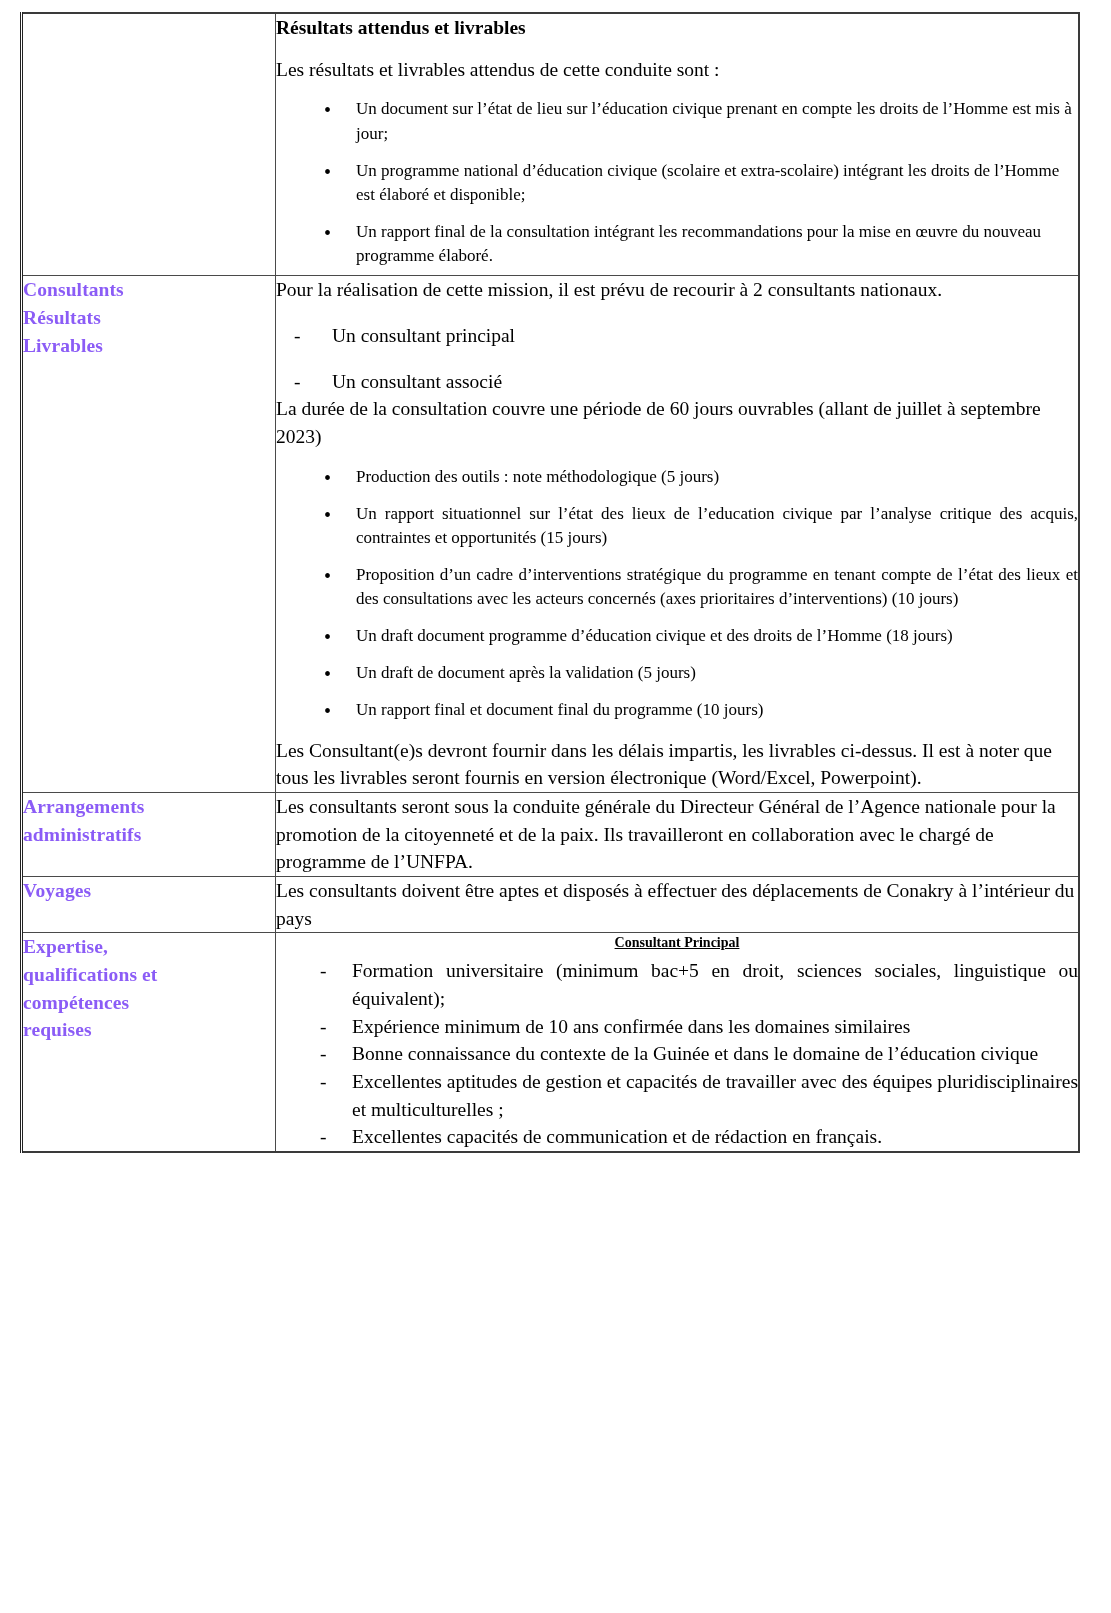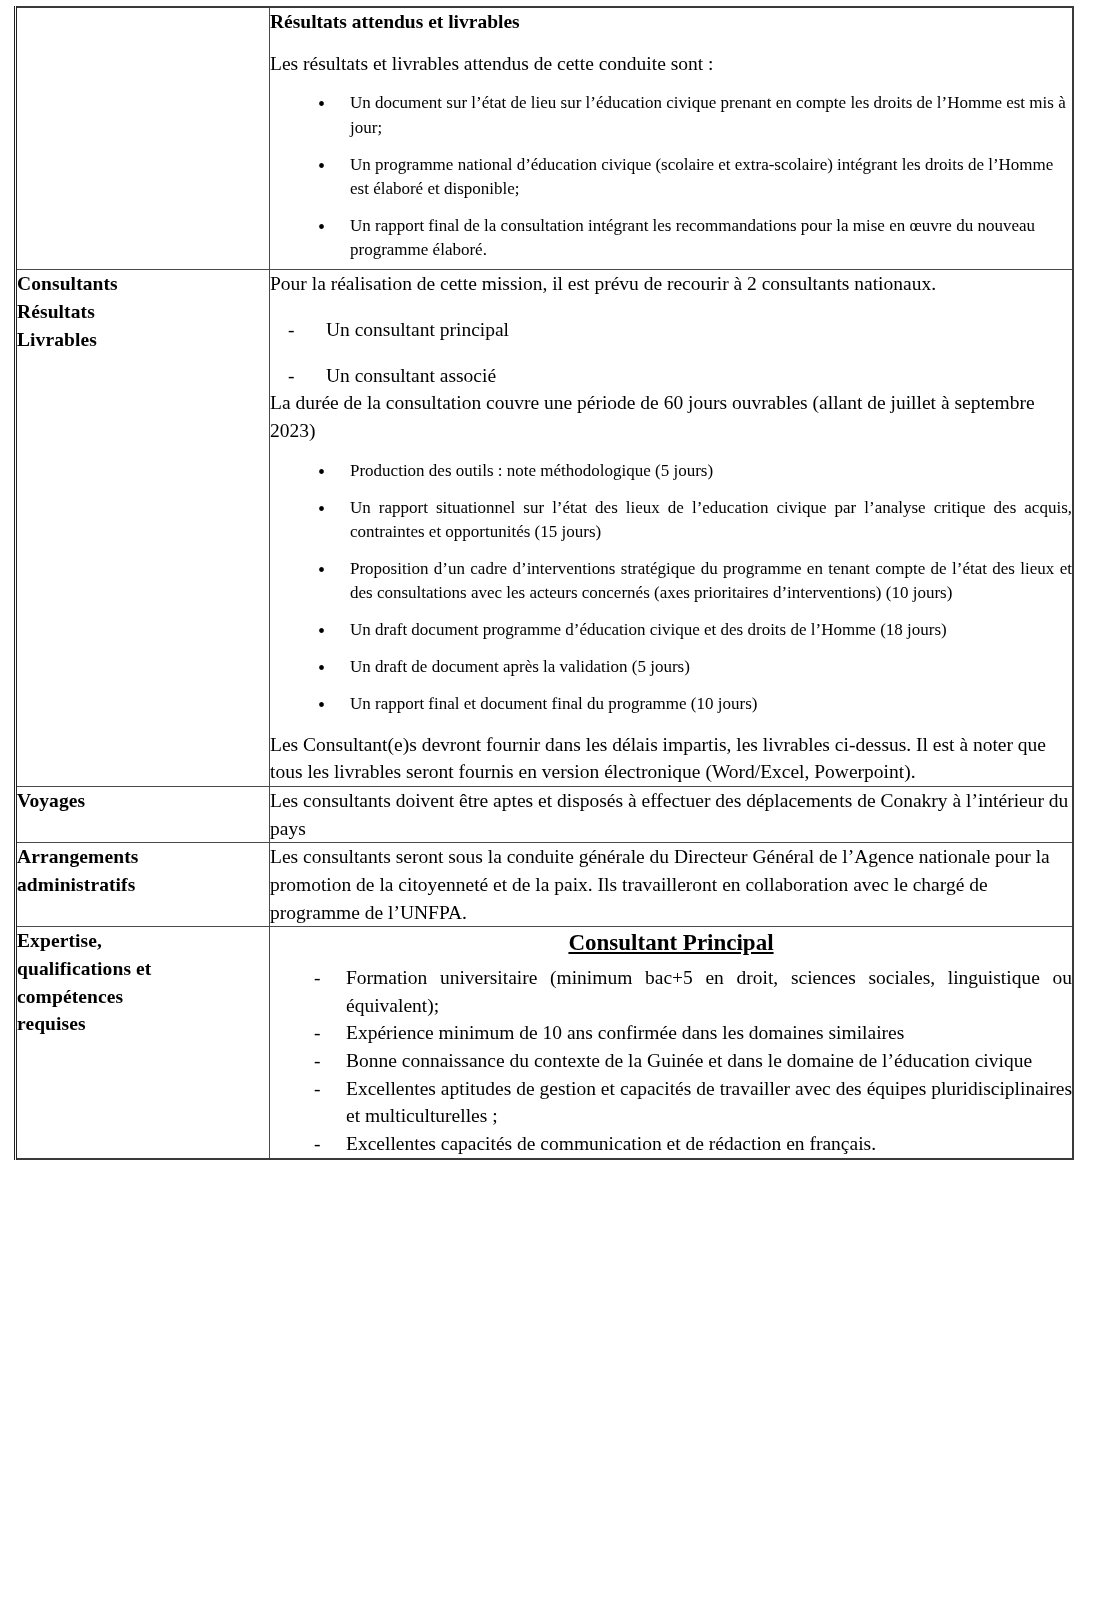--- a/index.html
+++ b/index.html
@@ -13,21 +13,21 @@
     font-family: "Liberation Serif", "DejaVu Serif", serif;
     color: #000000;
     overflow: hidden;
   }
 
   .page {
     position: relative;
     width: 1111px;
     height: 1613px;
     box-sizing: border-box;
-    padding: 6px;
+    padding: 12px;
   }
 
   
   .doc-table {
     width: 1060px;
     margin: 0 0 0 8px;
     border-collapse: collapse;
     table-layout: fixed;
     border-top: 2px solid #3a3a3a;
     border-right: 2px solid #3a3a3a;
@@ -51,21 +51,21 @@
   .col-label {
     width: 252px;
     border-right: 1.5px solid #4a4a4a;
     padding: 10px 6px 10px 14px;
   }
   .col-body {
     padding: 8px 14px 10px 10px;
   }
 
   .label-text {
-    color: #000000;
+    color: #8b5cf6;
     font-weight: bold;
     font-size: 19.5px;
     line-height: 1.42;
     letter-spacing: 0.1px;
   }
 
   p.para {
     margin: 0 0 0 0;
     font-size: 19.5px;
     line-height: 1.42;
@@ -138,21 +138,21 @@
     margin-top: 18px;
   }
   ul.dash.small-indent > li::before {
     left: 18px;
   }
 
   .centered-title {
     text-align: center;
     font-weight: bold;
     text-decoration: underline;
-    font-size: 23px;
+    font-size: 14px;
     line-height: 1.42;
     margin: 0 0 4px 0;
   }
 </style>
 </head>
 <body>
 
 <div class="page">
   <table class="doc-table">
     <tbody>
@@ -197,34 +197,34 @@
             <li>Un draft  de document après la validation (5 jours)</li>
             <li>Un rapport final et document final du programme (10 jours)</li>
           </ul>
           <div class="spacer-sm"></div>
           <p class="para">Les Consultant(e)s devront fournir dans les délais impartis, les livrables ci-dessus. Il est à noter que tous les livrables seront fournis en version électronique (Word/Excel, Powerpoint).</p>
         </td>
       </tr>
 
       <tr>
         <td class="col-label">
-          <div class="label-text">Voyages</div>
-        </td>
-        <td class="col-body">
-          <p class="para">Les consultants doivent être aptes et disposés à effectuer des déplacements de Conakry à l’intérieur du pays</p>
-        </td>
-      </tr>
-
-      <tr>
-        <td class="col-label">
           <div class="label-text">Arrangements</div>
           <div class="label-text">administratifs</div>
         </td>
         <td class="col-body">
           <p class="para">Les consultants seront sous la conduite générale du Directeur Général de l’Agence nationale pour la promotion de la citoyenneté et de la paix. Ils travailleront en collaboration avec le chargé de programme de l’UNFPA.</p>
+        </td>
+      </tr>
+
+      <tr>
+        <td class="col-label">
+          <div class="label-text">Voyages</div>
+        </td>
+        <td class="col-body">
+          <p class="para">Les consultants doivent être aptes et disposés à effectuer des déplacements de Conakry à l’intérieur du pays</p>
         </td>
       </tr>
 
       <tr>
         <td class="col-label">
           <div class="label-text">Expertise,</div>
           <div class="label-text">qualifications et</div>
           <div class="label-text">compétences</div>
           <div class="label-text">requises</div>
         </td>

